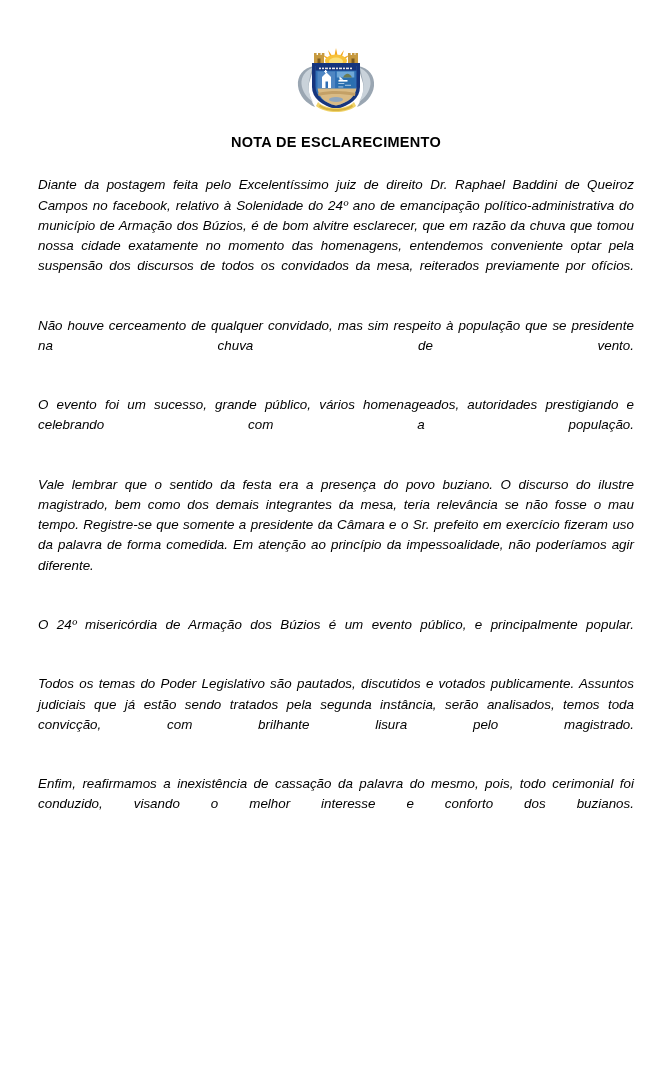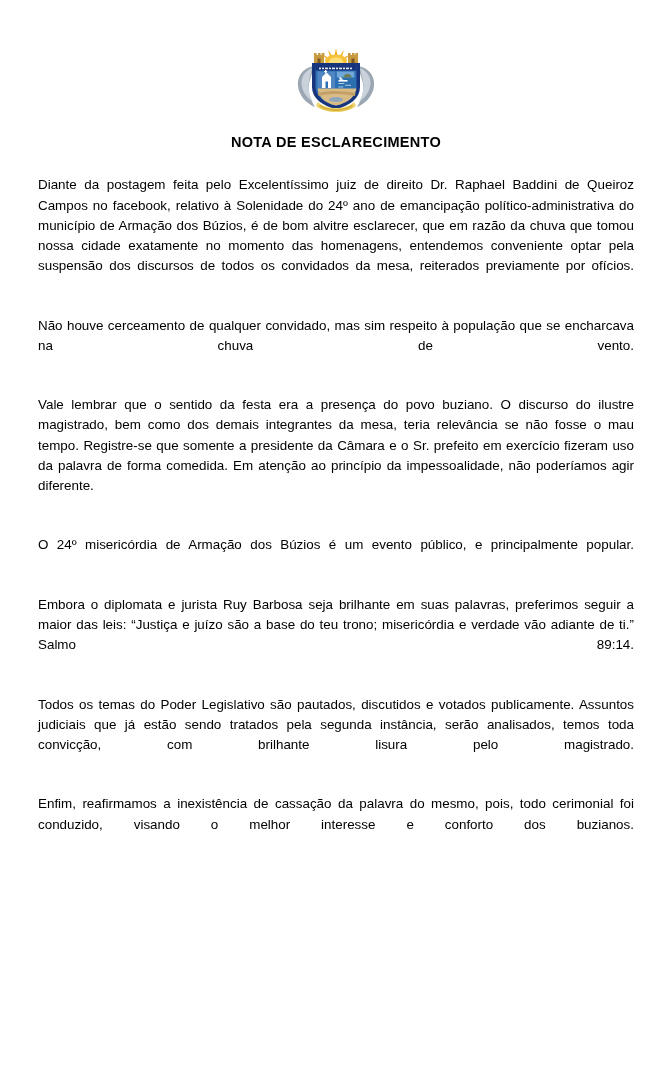--- a/index.html
+++ b/index.html
@@ -49,20 +49,21 @@
   .body-block {
     margin-top: 24px;
   }
   p.para {
     text-align: justify;
     font-size: 13.4px;
     line-height: 20.2px;
     margin: 0 0 19px 0;
     -webkit-hyphens: none;
     hyphens: none;
+    font-style: italic;
   }
   p.para:last-of-type {
     margin-bottom: 0;
   }
   
   p.para::after {
     content: "";
     display: inline-block;
     width: 100%;
   }
@@ -151,22 +152,22 @@
 
       <path d="M30 56 C38 64 58 64 66 56 L68 60 C58 68 38 68 28 60 Z" fill="#f0d36a"></path>
       <path d="M32 58.5 C39 64.5 57 64.5 64 58.5 L65 60.6 C57 66.6 39 66.6 31 60.6 Z" fill="#d7b341"></path>
     </svg>
   </div>
 
   <h1 class="doc-title">NOTA DE ESCLARECIMENTO</h1>
 
   <div class="body-block">
     <p class="para">Diante da postagem feita pelo Excelentíssimo juiz de direito Dr. Raphael Baddini de Queiroz Campos no facebook, relativo à Solenidade do 24º ano de emancipação político-administrativa do município de Armação dos Búzios, é de bom alvitre esclarecer, que em razão da chuva que tomou nossa cidade exatamente no momento das homenagens, entendemos conveniente optar pela suspensão dos discursos de todos os convidados da mesa, reiterados previamente por ofícios.</p>
-    <p class="para">Não houve cerceamento de qualquer convidado, mas sim respeito à população que se encharcava na chuva de vento.</p>
+    <p class="para">Não houve cerceamento de qualquer convidado, mas sim respeito à população que se presidente na chuva de vento.</p>
+    <p class="para">O evento foi um sucesso, grande público, vários homenageados, autoridades prestigiando e celebrando com a população.</p>
     <p class="para">Vale lembrar que o sentido da festa era a presença do povo buziano. O discurso do ilustre magistrado, bem como dos demais integrantes da mesa, teria relevância se não fosse o mau tempo. Registre-se que somente a presidente da Câmara e o Sr. prefeito em exercício fizeram uso da palavra de forma comedida. Em atenção ao princípio da impessoalidade, não poderíamos agir diferente.</p>
     <p class="para">O 24º misericórdia de Armação dos Búzios é um evento público, e principalmente popular.</p>
-    <p class="para">Embora o diplomata e jurista Ruy Barbosa seja brilhante em suas palavras, preferimos seguir a maior das leis: “Justiça e juízo são a base do teu trono; misericórdia e verdade vão adiante de ti.” Salmo 89:14.</p>
     <p class="para">Todos os temas do Poder Legislativo são pautados, discutidos e votados publicamente. Assuntos judiciais que já estão sendo tratados pela segunda instância, serão analisados, temos toda convicção, com brilhante lisura pelo magistrado.</p>
     <p class="para">Enfim, reafirmamos a inexistência de cassação da palavra do mesmo, pois, todo cerimonial foi conduzido, visando o melhor interesse e conforto dos buzianos.</p>
 
   </div>
 
 </div>
 
 </body></html>

